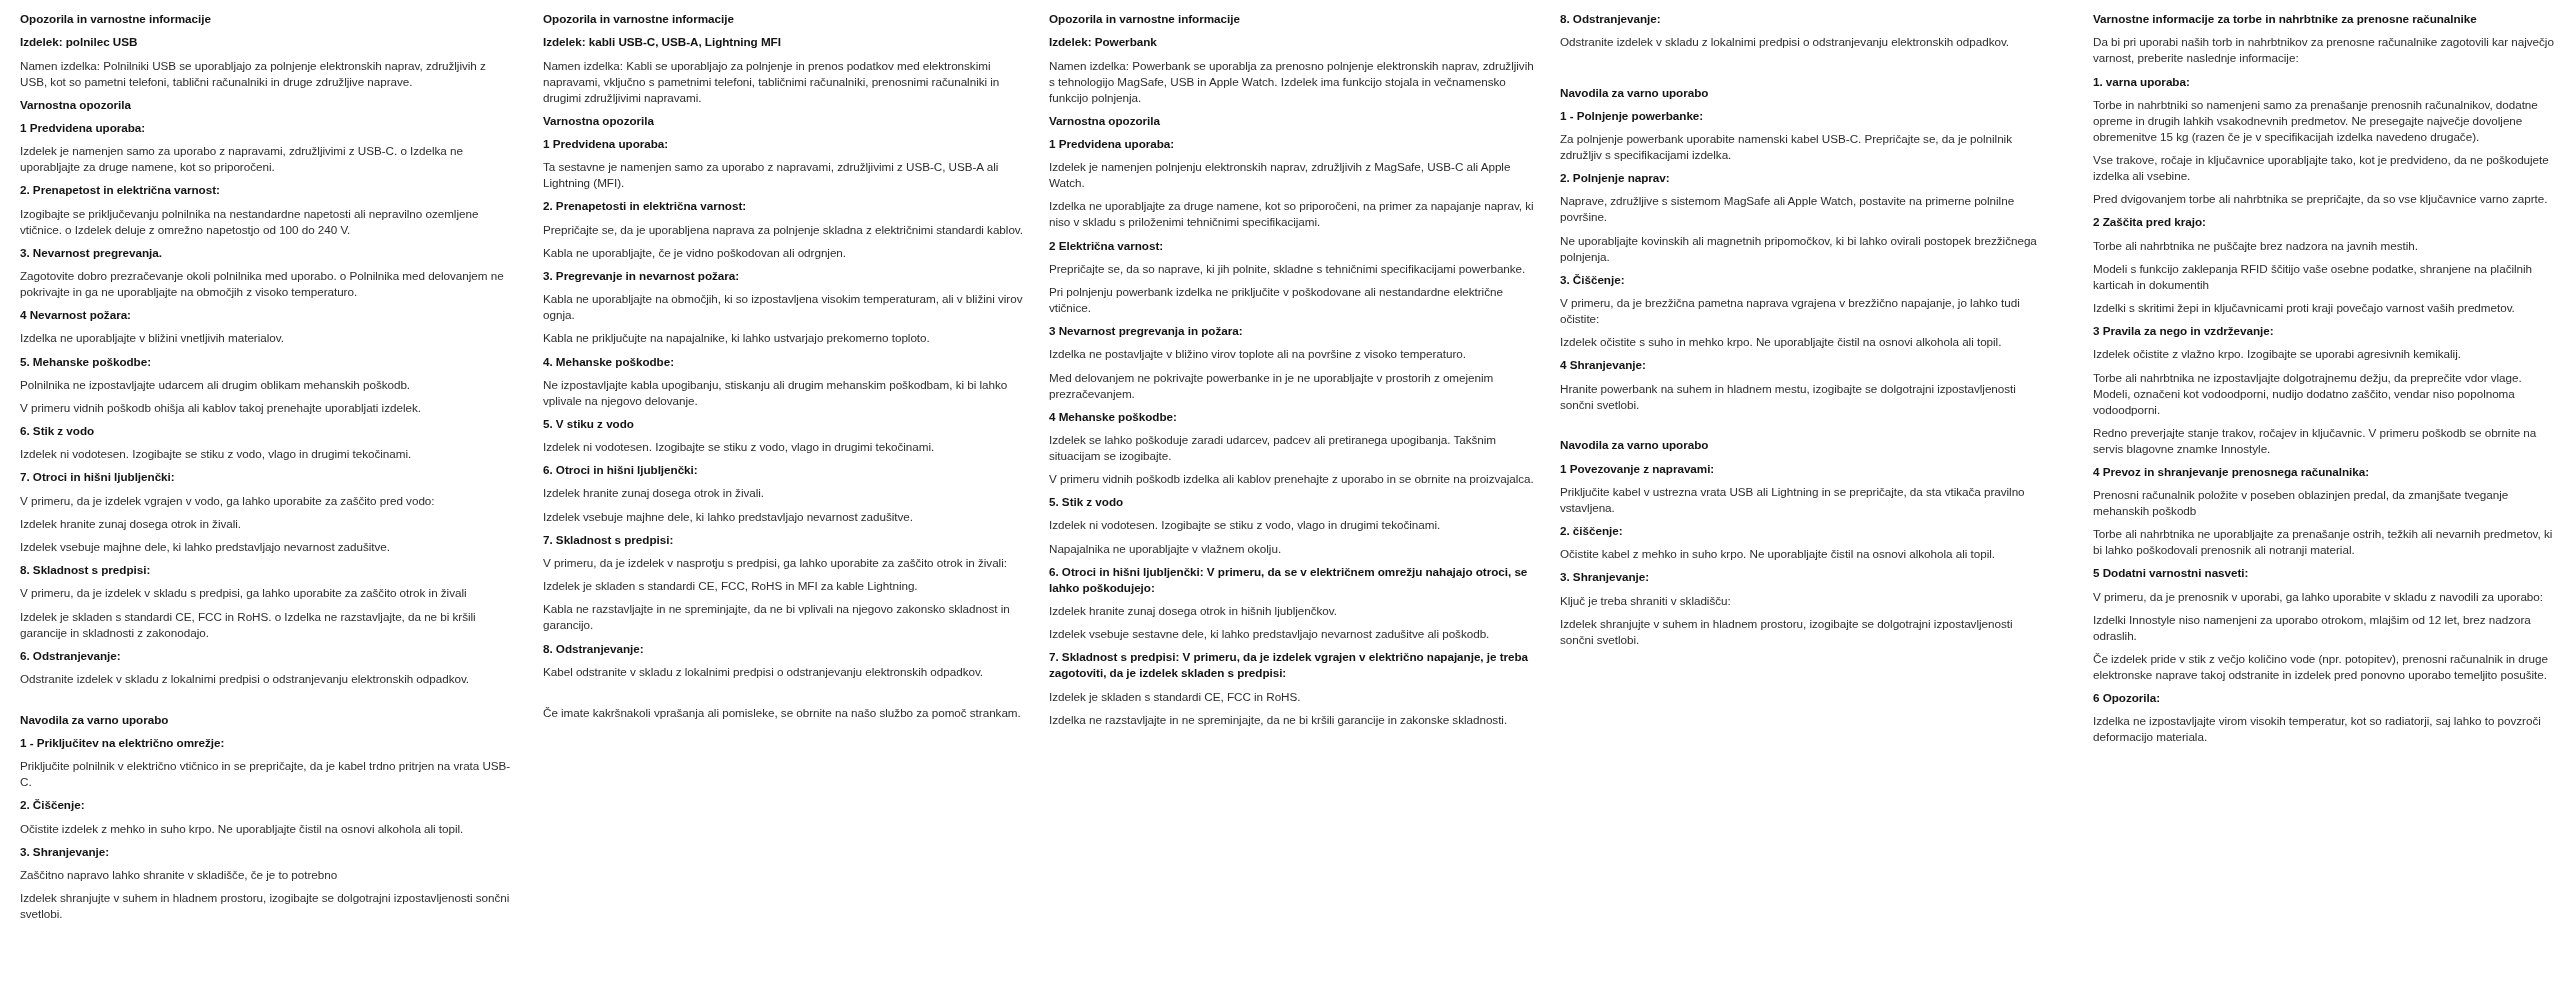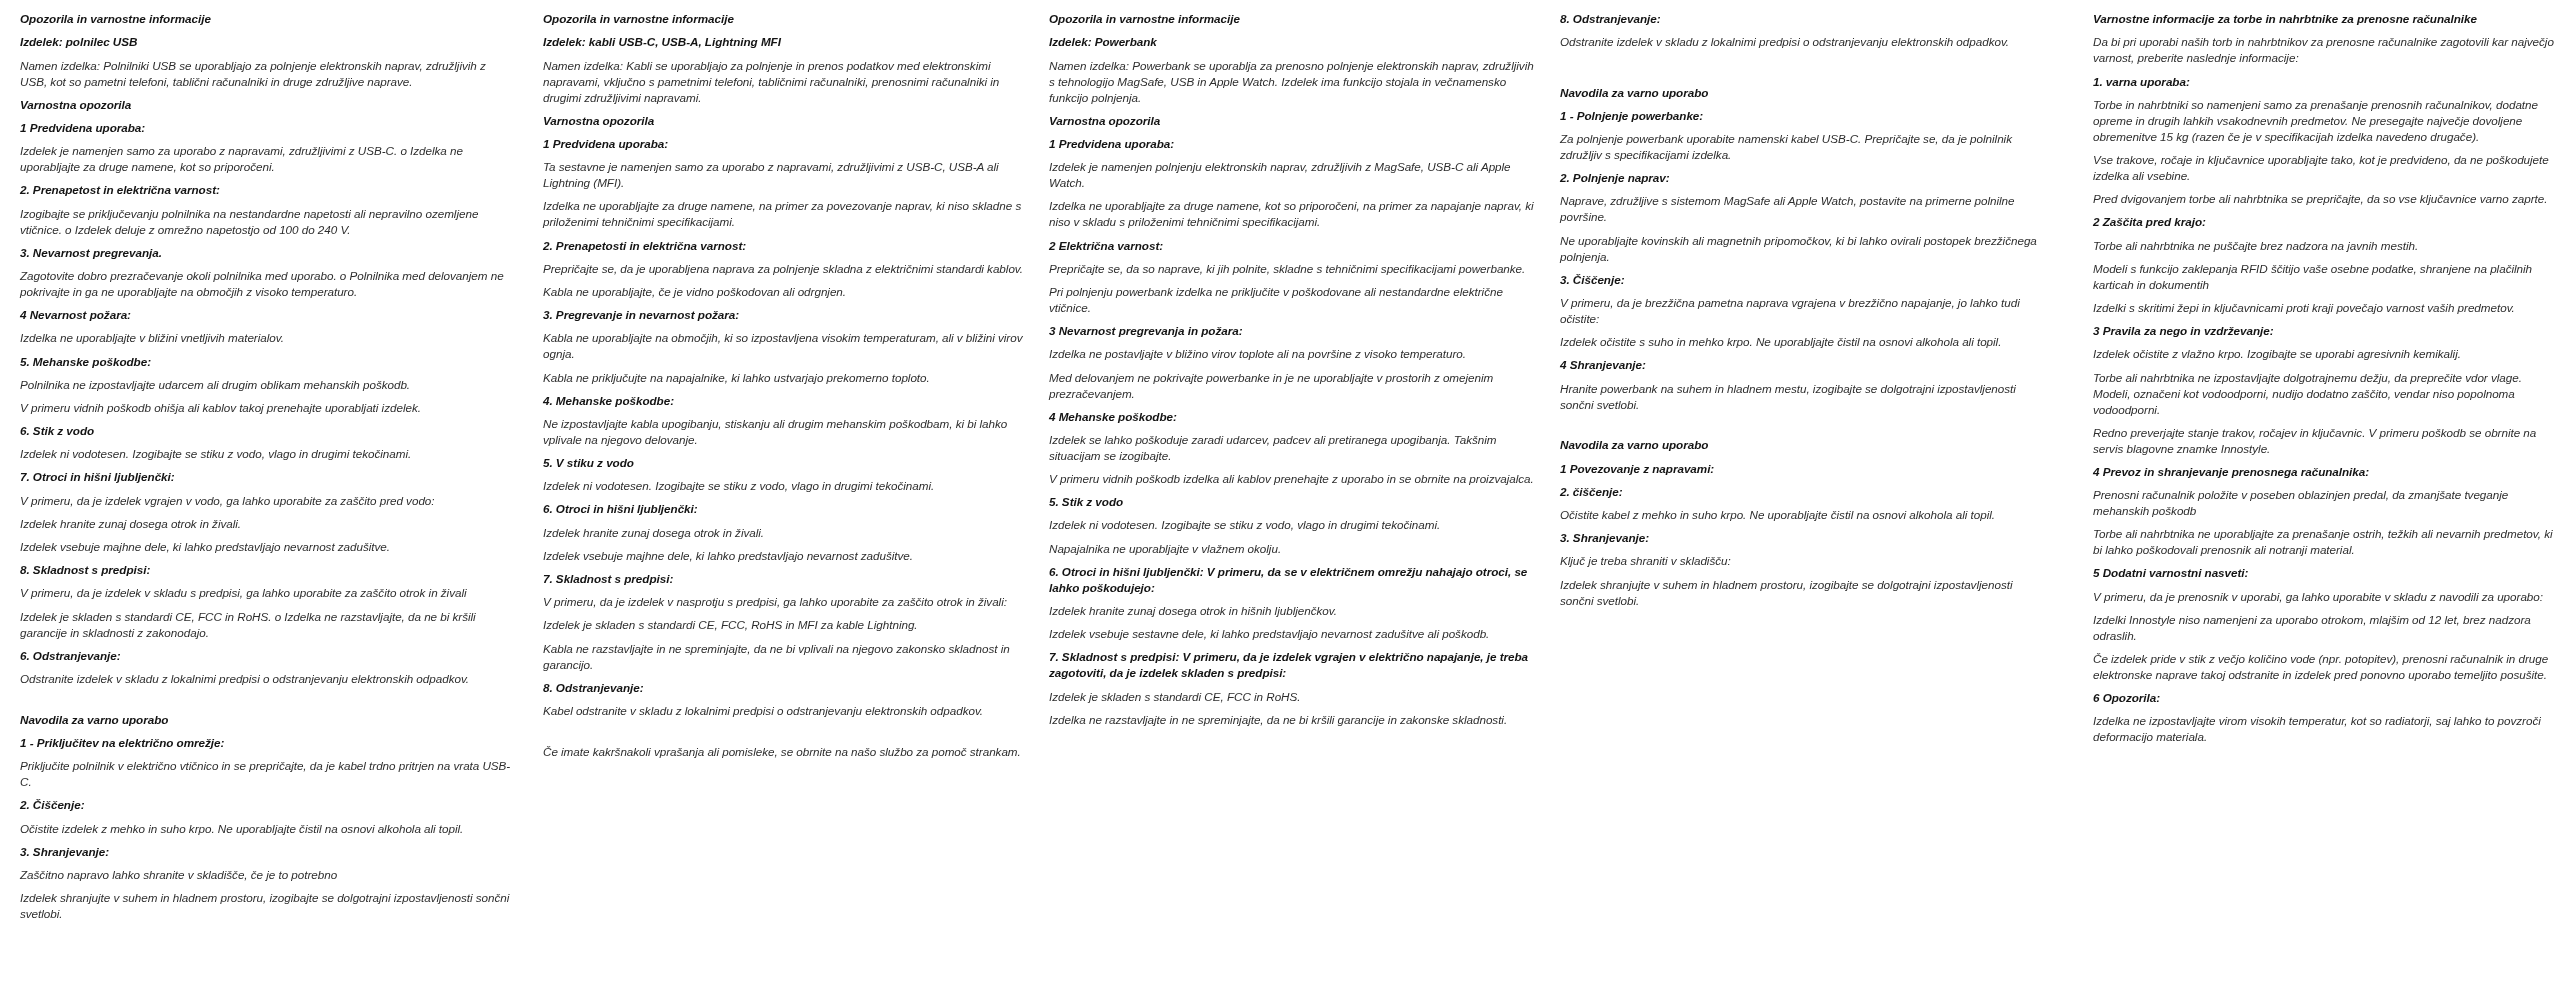--- a/index.html
+++ b/index.html
@@ -4,21 +4,20 @@
 <style>
   html, body { margin: 0; padding: 0; }
   body { background: var(--bg, #ffffff); }
   .page {
     position: relative;
     width: 2576px;
     height: 1006px;
     background: var(--bg, #ffffff);
     overflow: hidden;
     font-family: "Liberation Sans", sans-serif;
-    font-style: italic;
   }
   .col { position: absolute; top: 11.3px; }
   .col-1 { left: 20px;   width: 493px; }
   .col-2 { left: 543px;  width: 493px; }
   .col-3 { left: 1049px; width: 493px; }
   .col-4 { left: 1560px; width: 487px; }
   .col-5 { left: 2093px; width: 465px; }
   .head, .para {
     margin: 7.2px 0 0 0;
     font-size: 11.7px;
@@ -72,21 +71,20 @@
       <p class="para">Zaščitno napravo lahko shranite v skladišče, če je to potrebno</p>
       <p class="para">Izdelek shranjujte v suhem in hladnem prostoru, izogibajte se dolgotrajni izpostavljenosti sončni svetlobi.</p>
     </section>
   <section class="col col-2">
       <p class="head">Opozorila in varnostne informacije</p>
       <p class="head">Izdelek: kabli USB-C, USB-A, Lightning MFI</p>
       <p class="para">Namen izdelka: Kabli se uporabljajo za polnjenje in prenos podatkov med elektronskimi napravami, vključno s pametnimi telefoni, tabličnimi računalniki, prenosnimi računalniki in drugimi združljivimi napravami.</p>
       <p class="head">Varnostna opozorila</p>
       <p class="head">1 Predvidena uporaba:</p>
       <p class="para">Ta sestavne je namenjen samo za uporabo z napravami, združljivimi z USB-C, USB-A ali Lightning (MFI).</p>
-      <p class="para">Izdelka ne uporabljajte za druge namene, na primer za povezovanje naprav, ki niso skladne s priloženimi tehničnimi specifikacijami.</p>
       <p class="head">2. Prenapetosti in električna varnost:</p>
       <p class="para">Prepričajte se, da je uporabljena naprava za polnjenje skladna z električnimi standardi kablov.</p>
       <p class="para">Kabla ne uporabljajte, če je vidno poškodovan ali odrgnjen.</p>
       <p class="head">3. Pregrevanje in nevarnost požara:</p>
       <p class="para">Kabla ne uporabljajte na območjih, ki so izpostavljena visokim temperaturam, ali v bližini virov ognja.</p>
       <p class="para">Kabla ne priključujte na napajalnike, ki lahko ustvarjajo prekomerno toploto.</p>
       <p class="head">4. Mehanske poškodbe:</p>
       <p class="para">Ne izpostavljajte kabla upogibanju, stiskanju ali drugim mehanskim poškodbam, ki bi lahko vplivale na njegovo delovanje.</p>
       <p class="head">5. V stiku z vodo</p>
       <p class="para">Izdelek ni vodotesen. Izogibajte se stiku z vodo, vlago in drugimi tekočinami.</p>
@@ -140,20 +138,21 @@
       <p class="para">Naprave, združljive s sistemom MagSafe ali Apple Watch, postavite na primerne polnilne površine.</p>
       <p class="para">Ne uporabljajte kovinskih ali magnetnih pripomočkov, ki bi lahko ovirali postopek brezžičnega polnjenja.</p>
       <p class="head">3. Čiščenje:</p>
       <p class="para">V primeru, da je brezžična pametna naprava vgrajena v brezžično napajanje, jo lahko tudi očistite:</p>
       <p class="para">Izdelek očistite s suho in mehko krpo. Ne uporabljajte čistil na osnovi alkohola ali topil.</p>
       <p class="head">4 Shranjevanje:</p>
       <p class="para">Hranite powerbank na suhem in hladnem mestu, izogibajte se dolgotrajni izpostavljenosti sončni svetlobi.</p>
       <div class="gap"></div>
       <p class="head">Navodila za varno uporabo</p>
       <p class="head">1 Povezovanje z napravami:</p>
+      <p class="para">Priključite kabel v ustrezna vrata USB ali Lightning in se prepričajte, da sta vtikača pravilno vstavljena.</p>
       <p class="head">2. čiščenje:</p>
       <p class="para">Očistite kabel z mehko in suho krpo. Ne uporabljajte čistil na osnovi alkohola ali topil.</p>
       <p class="head">3. Shranjevanje:</p>
       <p class="para">Ključ je treba shraniti v skladišču:</p>
       <p class="para">Izdelek shranjujte v suhem in hladnem prostoru, izogibajte se dolgotrajni izpostavljenosti sončni svetlobi.</p>
     </section>
   <section class="col col-5">
       <p class="head">Varnostne informacije za torbe in nahrbtnike za prenosne računalnike</p>
       <p class="para">Da bi pri uporabi naših torb in nahrbtnikov za prenosne računalnike zagotovili kar največjo varnost, preberite naslednje informacije:</p>
       <p class="head">1. varna uporaba:</p>

